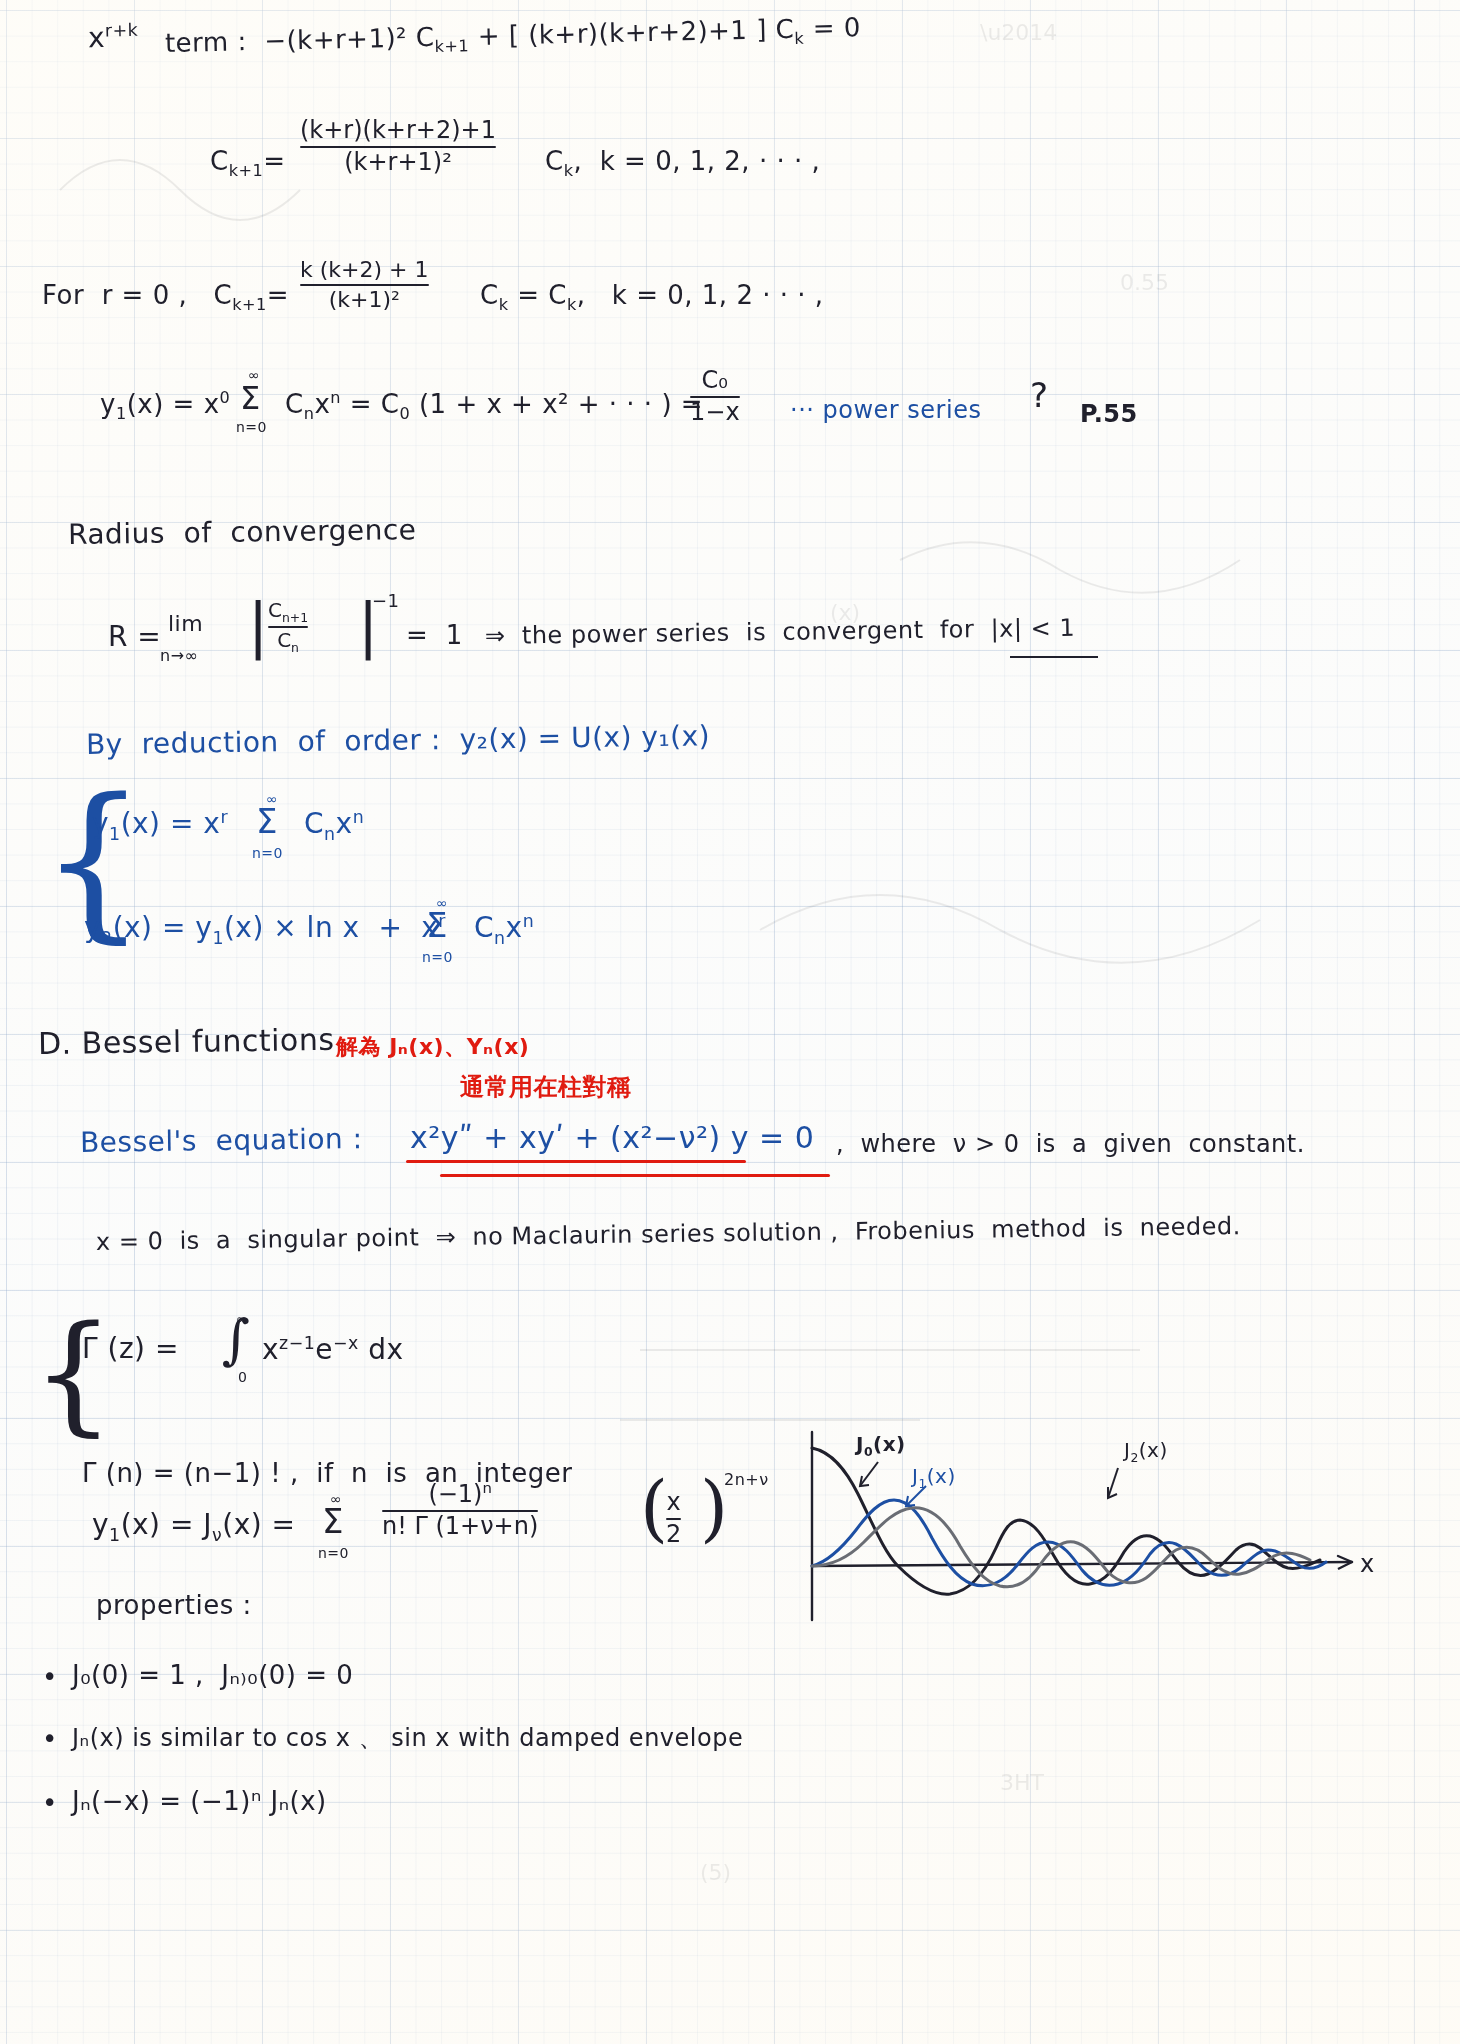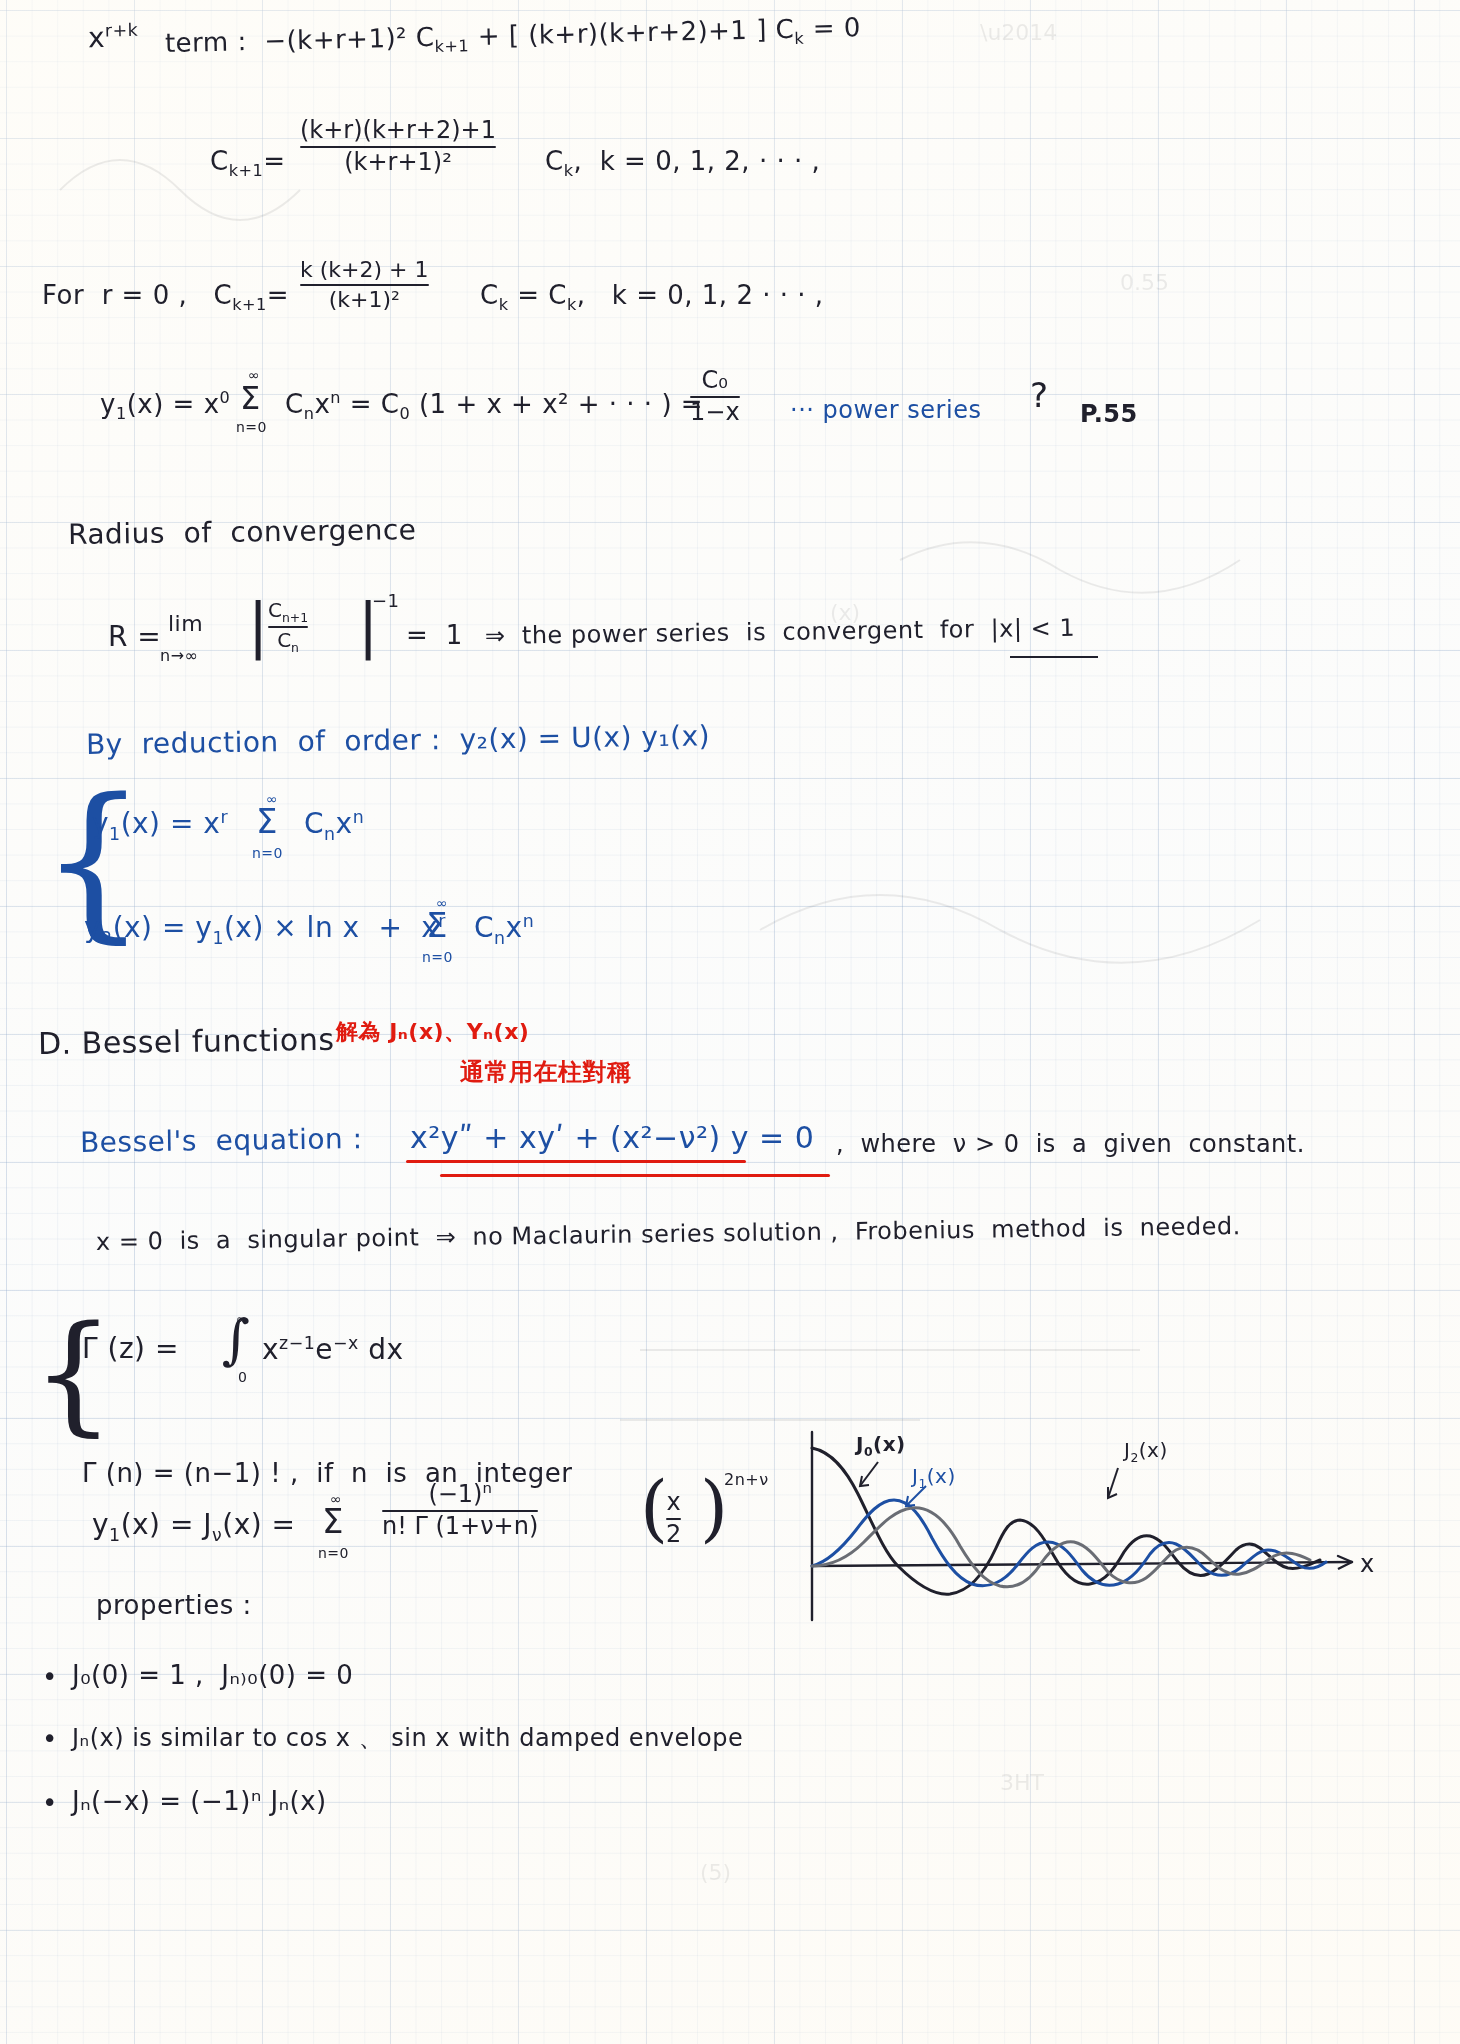--- a/index.html
+++ b/index.html
@@ -47,21 +47,21 @@
     position: absolute;
     white-space: pre;
     font-family: "DejaVu Sans", sans-serif;
     color: #1e1e28;
     letter-spacing: 0.5px;
     line-height: 1.05;
     transform-origin: left center;
   }
   .ink-black { color: #20202c; }
   .ink-blue  { color: #1d4fa3; }
-  .ink-red   { color: #e01b10; }
+  .ink-red   { color: #e01b10; margin-top: 15px; }
 
   .s14 { font-size: 14px; }
   .s16 { font-size: 16px; }
   .s18 { font-size: 18px; }
   .s20 { font-size: 20px; }
   .s22 { font-size: 22px; }
   .s24 { font-size: 24px; }
   .s26 { font-size: 26px; }
   .s28 { font-size: 28px; }
   .s30 { font-size: 30px; }

